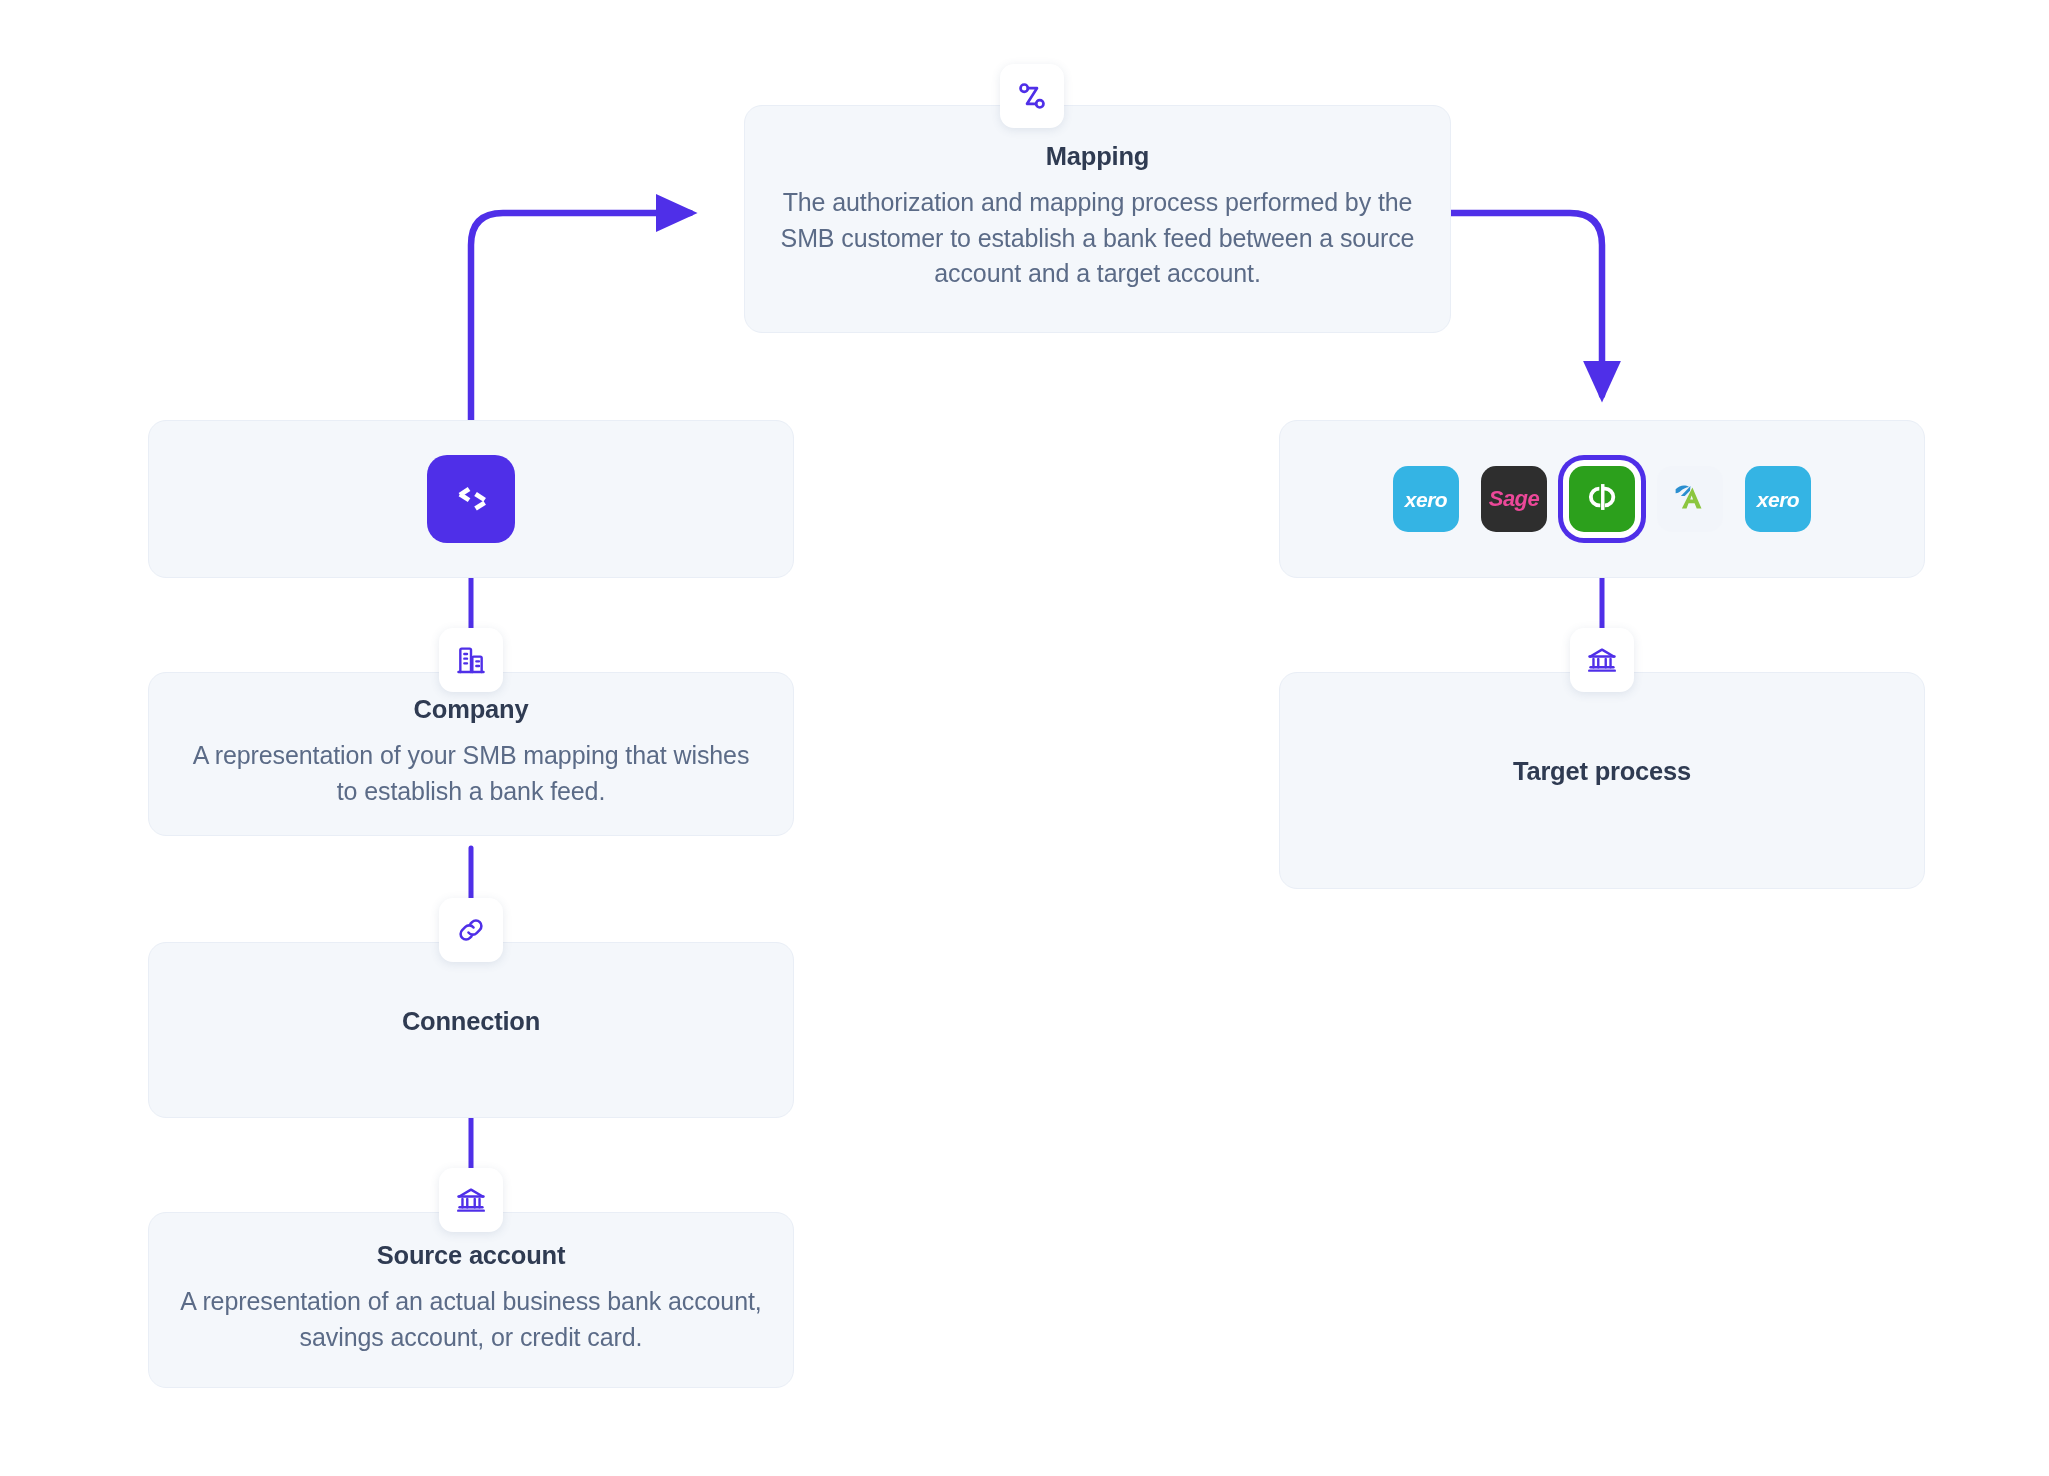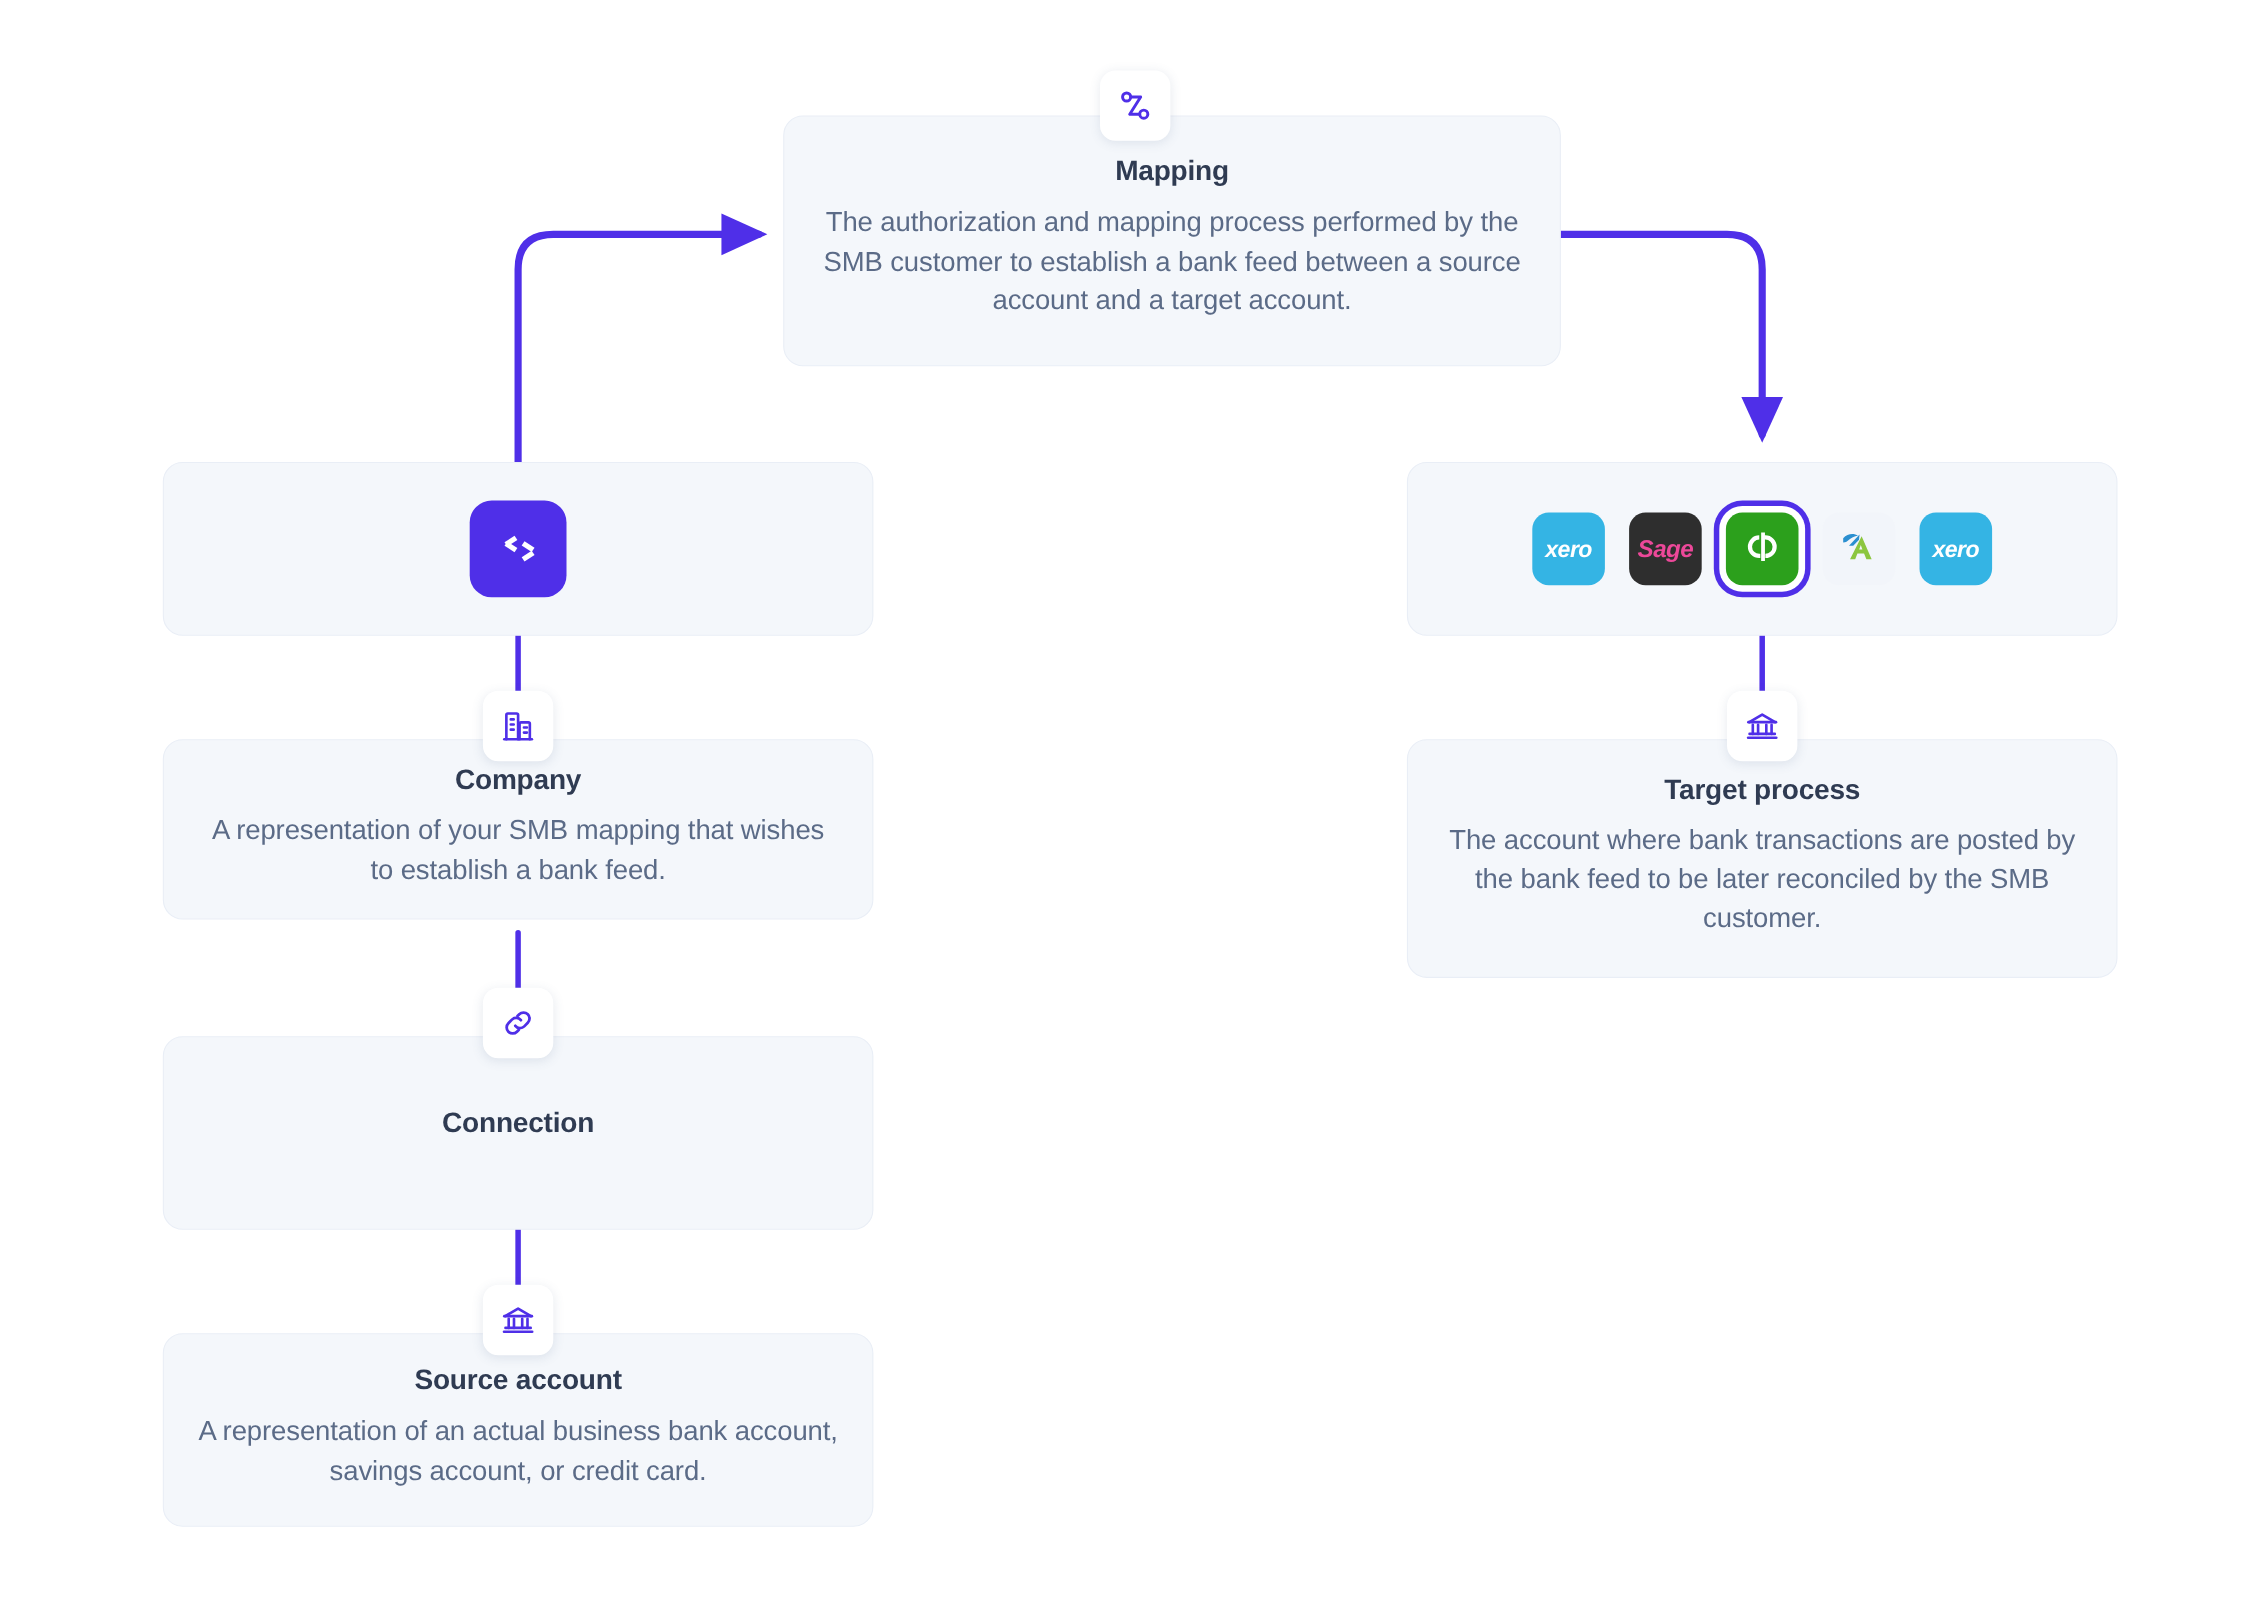--- a/index.html
+++ b/index.html
@@ -179,21 +179,21 @@
   <div class="icon-chip" style="left:1000px; top:64px;">
     <span>
       <svg width="34" height="34" viewBox="0 0 24 24" fill="none" stroke="#4f2fe8" stroke-width="1.9" stroke-linecap="round" stroke-linejoin="round">
         <circle cx="6.5" cy="6.5" r="2.6"></circle>
         <circle cx="17.5" cy="17.5" r="2.6"></circle>
         <path d="M9.1 6.5 H15.5 L8.5 17.5 H14.9"></path>
       </svg>
     </span>
   </div>
 
-  <div class="card" style="left:712px; top:105px; width:707px; height:228px;">
+  <div class="card" style="left:744px; top:105px; width:707px; height:228px;">
     <div class="card-title">Mapping</div>
     <div class="card-body">The authorization and mapping process performed by the SMB customer to establish a bank feed between a source account and a target account.</div>
   </div>
 
   <div class="platform-box" style="left:148px; top:420px; width:646px; height:158px;">
     <div class="codat-mark">
       <svg width="52" height="52" viewBox="0 0 48 48" fill="#ffffff">
 
         <path d="M21.0 13.0 L23.4 16.6 L15.0 22.0 L12.6 18.4 Z"></path>
         <path d="M12.6 21.4 L15.0 17.8 L23.4 23.2 L21.0 26.8 Z"></path>
@@ -301,16 +301,15 @@
         <path d="M2.6 9.4 H21.4"></path>
         <path d="M5.6 11.2 V17.4 M9.2 11.2 V17.4 M14.8 11.2 V17.4 M18.4 11.2 V17.4"></path>
         <path d="M3.4 17.4 H20.6"></path>
         <path d="M2.4 20 H21.6"></path>
       </svg>
     </span>
   </div>
 
   <div class="card" style="left:1279px; top:672px; width:646px; height:217px;">
     <div class="card-title">Target process</div>
-    <div class="card-body">The account where bank transactions are posted by the bank feed to be later reconciled by the SMB customer.</div>
   </div>
 
 </div>
 
 </body></html>

